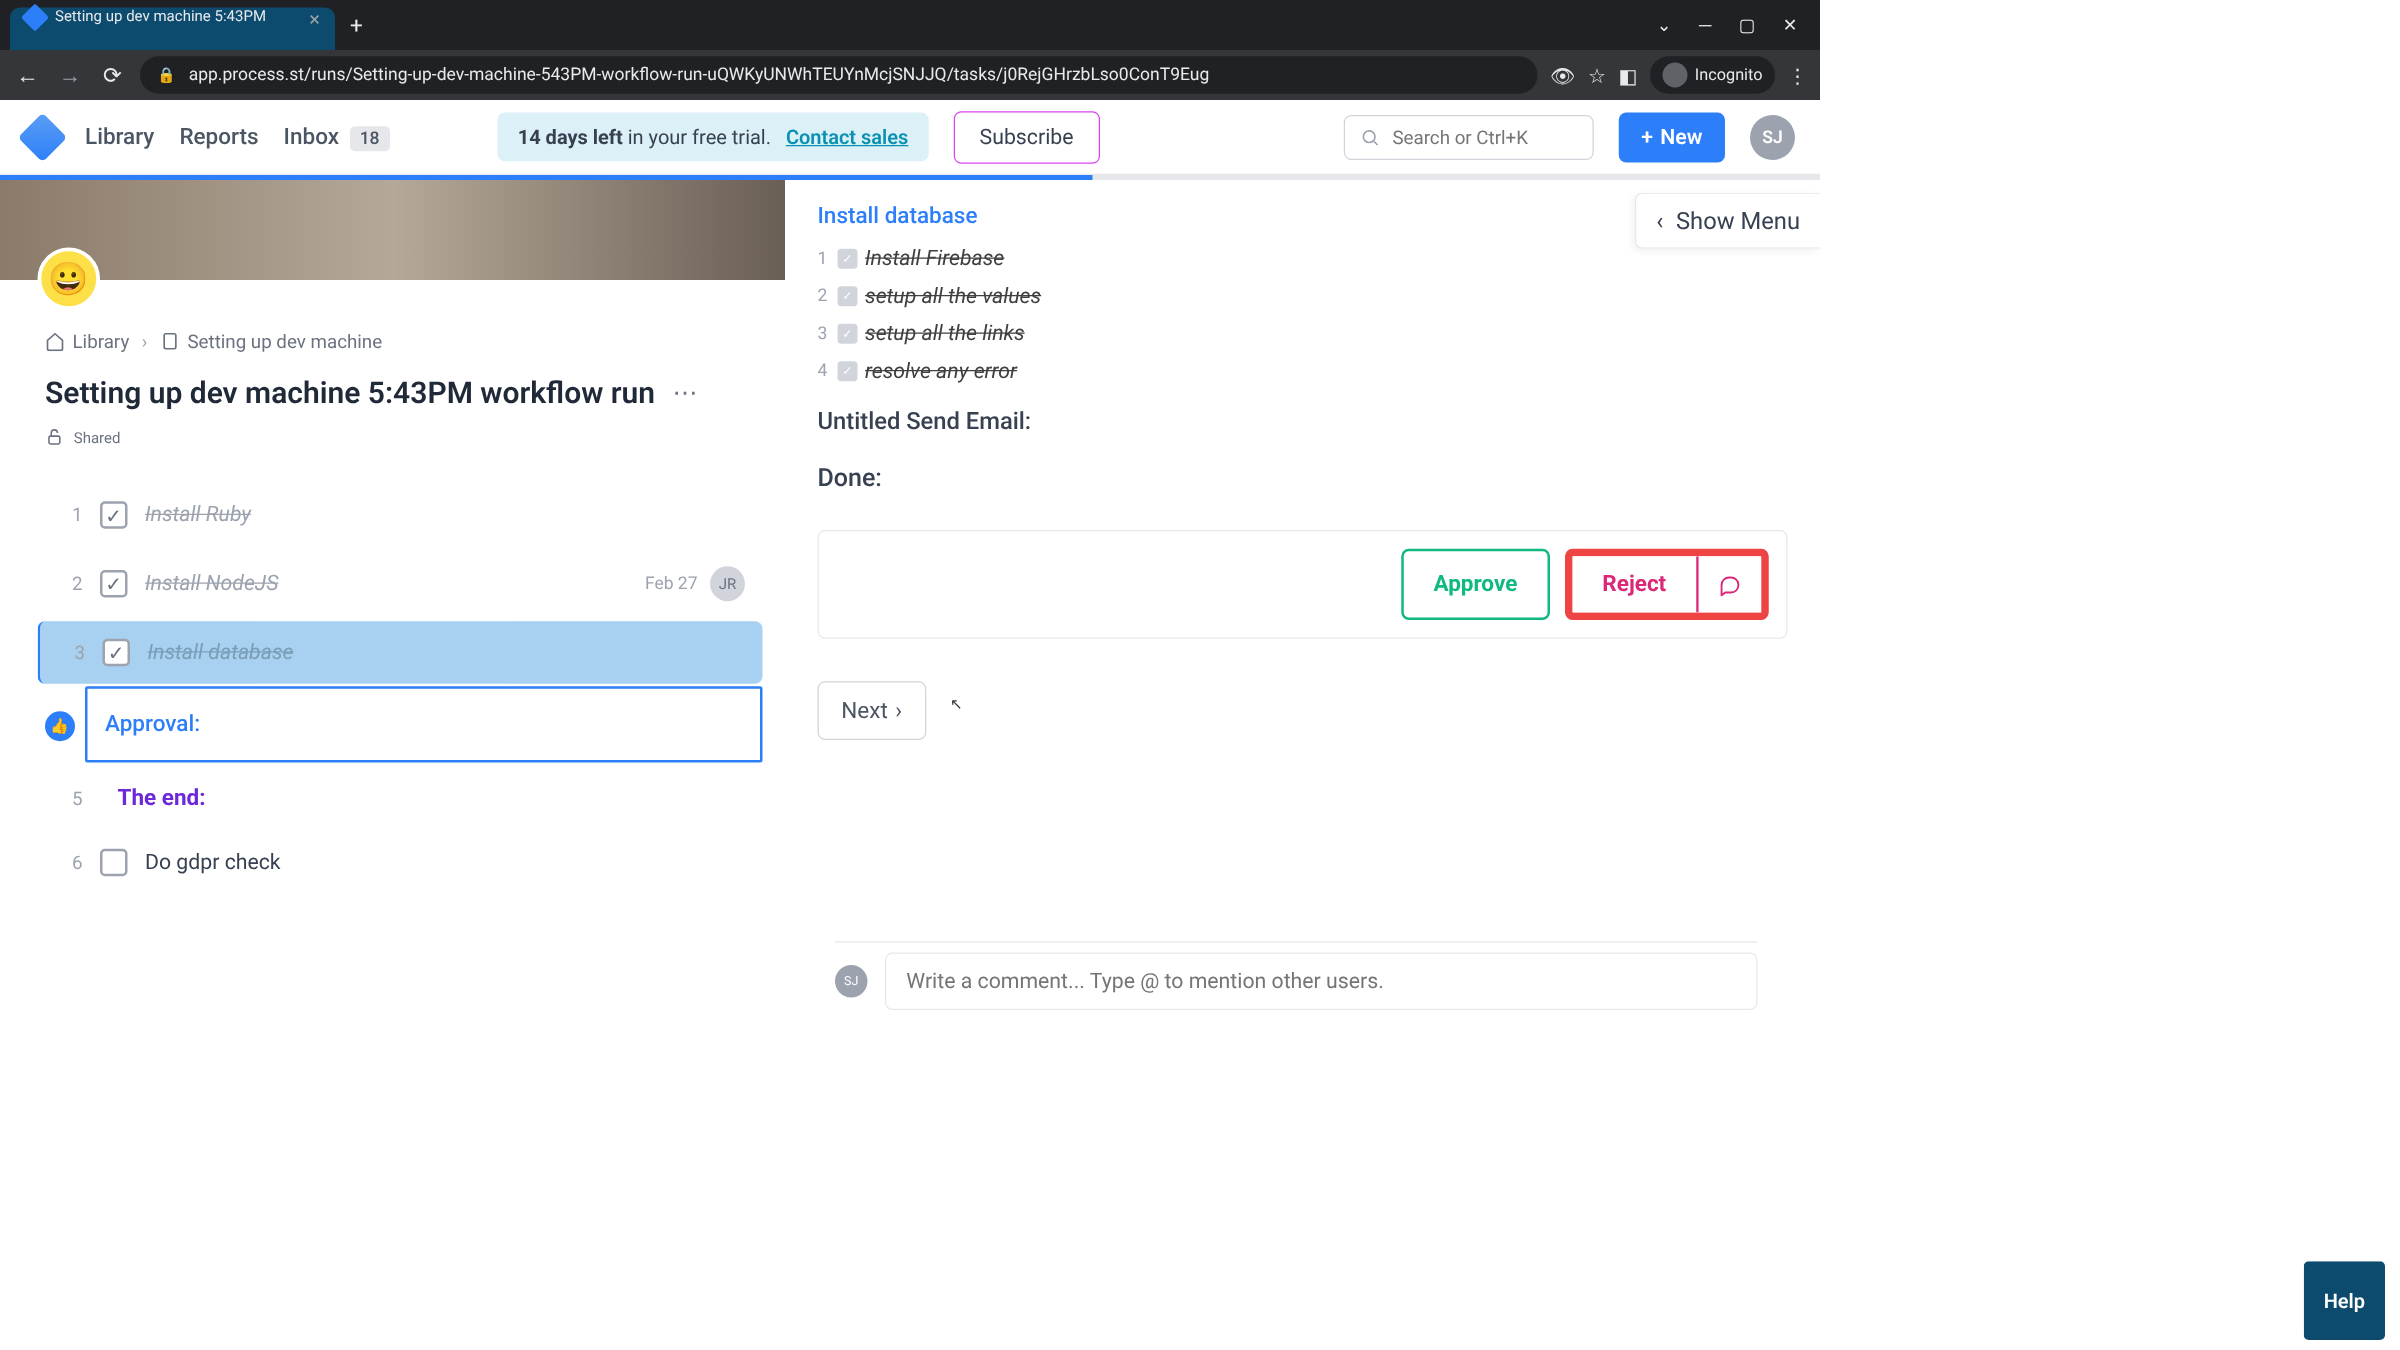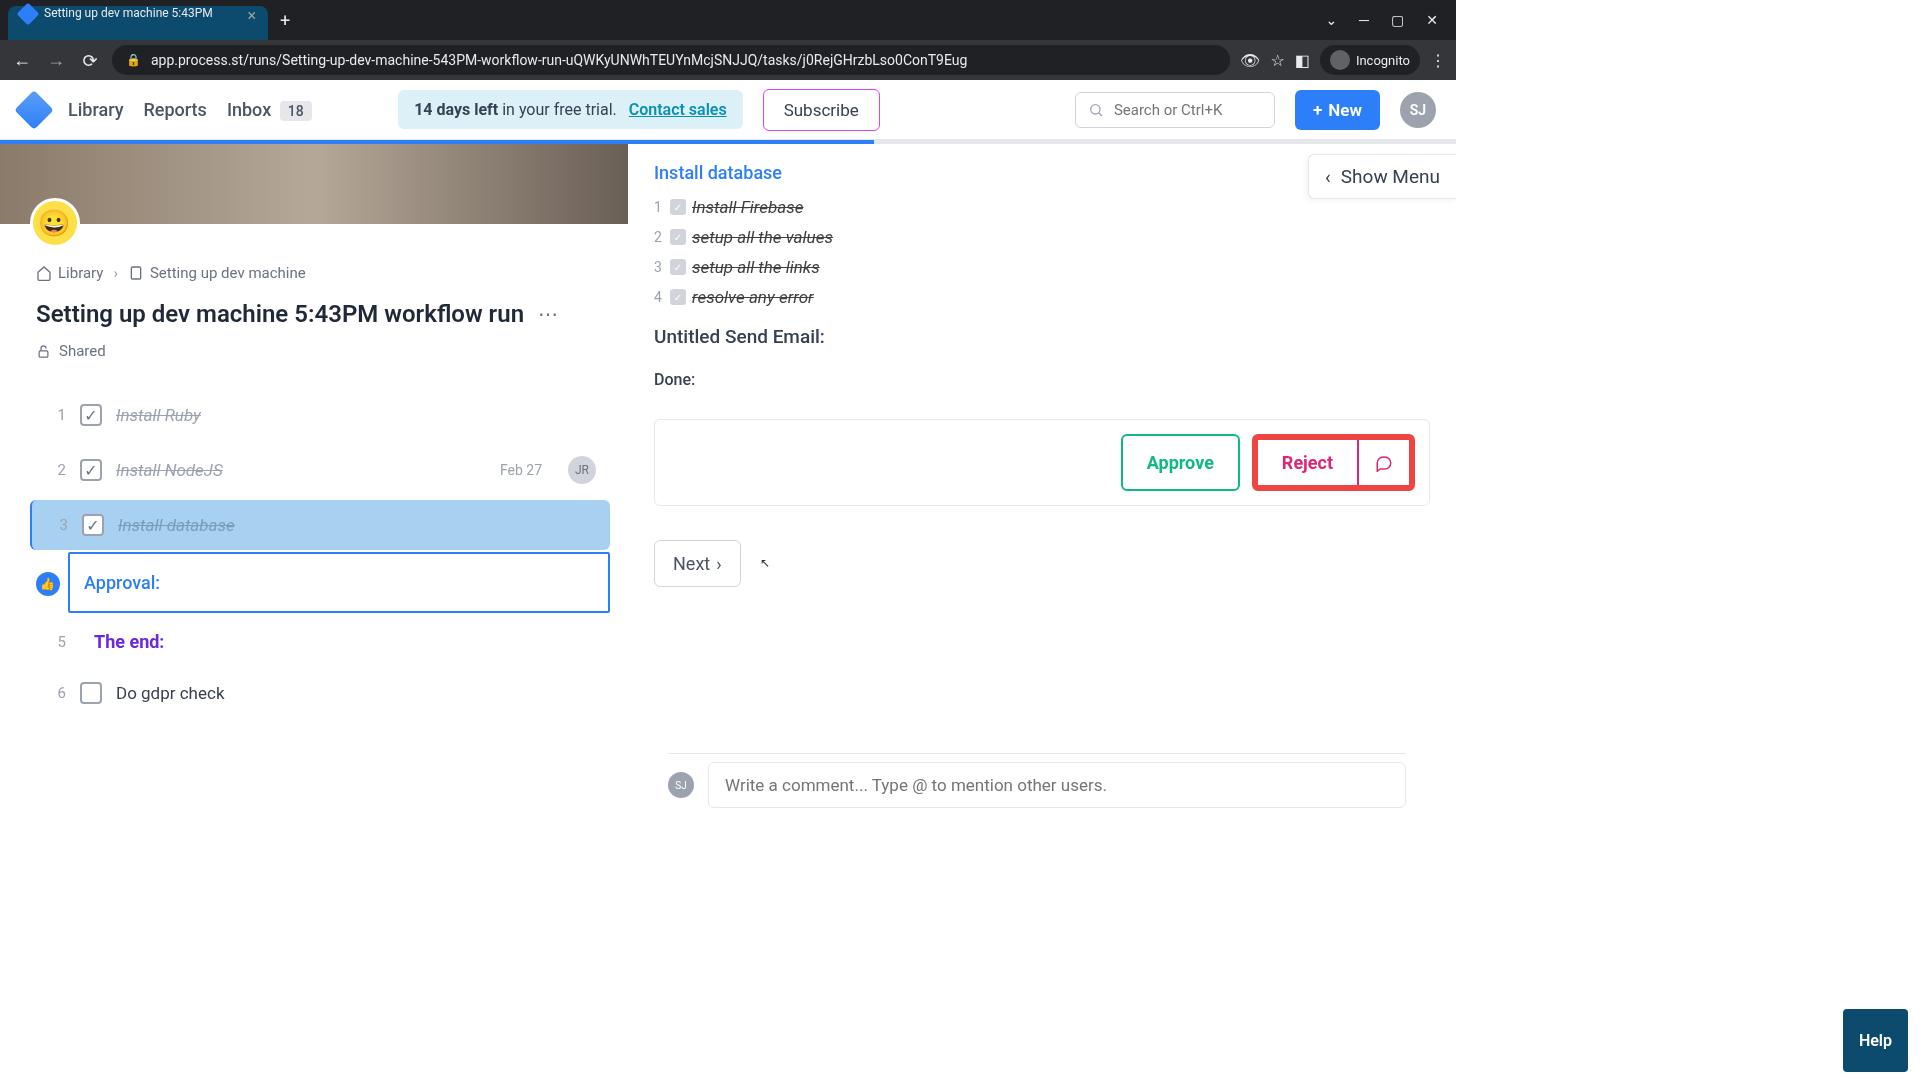--- a/index.html
+++ b/index.html
@@ -50,31 +50,31 @@
 .cover-img { height: 80px; background: linear-gradient(90deg, #8a7a6a, #b5a898, #6a5f56); position: relative; }
 .emoji-badge { position: absolute; bottom: -24px; left: 30px; width: 50px; height: 50px; background: #fde047; border-radius: 50%; border: 3px solid #fff; display: flex; align-items: center; justify-content: center; font-size: 26px; }
 
 .breadcrumb { display: flex; align-items: center; gap: 10px; padding: 40px 36px 8px; font-size: 15px; color: #6b7280; }
 .breadcrumb-item { display: flex; align-items: center; gap: 6px; cursor: pointer; }
 .bc-sep { color: #9ca3af; }
 
 .page-title-row { display: flex; align-items: center; padding: 10px 36px; gap: 14px; }
 .page-title { font-size: 24px; font-weight: 600; color: #1f2937; }
 .more-menu { color: #6b7280; font-size: 20px; cursor: pointer; }
-.shared-row { display: flex; align-items: center; gap: 8px; padding: 4px 36px 30px; font-size: 15px; color: #6b7280; }
+.shared-row { display: flex; align-items: center; gap: 8px; padding: 4px 36px 30px; font-size: 12px; color: #6b7280; }
 
 
 .task-list { padding: 0 18px 0 30px; }
 .task-row { display: flex; align-items: center; padding: 14px 14px; border-radius: 6px; margin-bottom: 2px; position: relative; }
 .task-num { width: 22px; font-size: 15px; color: #9ca3af; text-align: right; margin-right: 14px; }
 .task-check { width: 22px; height: 22px; border: 2px solid #9ca3af; border-radius: 4px; margin-right: 14px; display: flex; align-items: center; justify-content: center; cursor: pointer; }
 .task-check.checked { background: #fff; border-color: #9ca3af; color: #6b7280; }
 .task-label { font-size: 17px; color: #374151; }
 .task-label.done { text-decoration: line-through; color: #9ca3af; font-style: italic; }
-.task-meta { margin-left: auto; display: flex; align-items: center; gap: 26px; font-size: 14px; color: #9ca3af; justify-content: space-between; }
+.task-meta { margin-left: auto; display: flex; align-items: center; gap: 10px; font-size: 14px; color: #9ca3af; justify-content: space-between; }
 .task-avatar { width: 28px; height: 28px; border-radius: 50%; background: #d1d5db; color: #6b7280; display: flex; align-items: center; justify-content: center; font-size: 12px; }
 
 .task-row.selected { background: #a8d0f0; border-left: 2px solid #2d7ff9; }
 .task-row.selected .task-label.done { color: #7a9eb8; }
 
 .approval-row { border: 2px solid #2d7ff9; border-radius: 2px; padding: 18px 14px; margin: 0 0 2px 38px; position: relative; }
 .approval-badge { position: absolute; left: -34px; top: 18px; width: 24px; height: 24px; background: #2d7ff9; border-radius: 50%; display: flex; align-items: center; justify-content: center; color: #fff; font-size: 12px; }
 .approval-label { font-size: 18px; color: #2d7ff9; font-weight: 500; }
 
 .section-label { font-size: 18px; font-weight: 700; color: #6d28d9; padding: 16px 14px; margin-left: 38px; }
@@ -83,21 +83,21 @@
 
 
 .rp-title { font-size: 18px; color: #2d7ff9; font-weight: 500; margin-bottom: 14px; }
 .subtask { display: flex; align-items: center; gap: 6px; margin-bottom: 10px; font-size: 17px; }
 .subtask-num { color: #9ca3af; font-size: 14px; width: 10px; }
 .subtask-check { width: 16px; height: 16px; background: #d1d5db; border-radius: 3px; display: flex; align-items: center; justify-content: center; color: #fff; font-size: 10px; }
 .subtask-label { text-decoration: line-through; color: #404040; font-style: italic; }
 
 .field-label { font-size: 19px; color: #374151; font-weight: 500; margin-top: 18px; }
 .field-sub { font-size: 15px; color: #6b7280; margin-top: 4px; }
-.done-label { font-size: 16px; color: #374151; font-weight: 500; margin-top: 22px; margin-bottom: 30px; }
+.done-label { font-size: 20px; color: #374151; font-weight: 500; margin-top: 22px; margin-bottom: 30px; }
 
 .approval-card { border: 1px solid #e5e7eb; border-radius: 6px; padding: 14px; display: flex; justify-content: flex-end; gap: 12px; margin-bottom: 34px; }
 .approve-btn { border: 2px solid #10b981; color: #10b981; background: #fff; padding: 12px 24px; border-radius: 6px; font-size: 18px; font-weight: 700; cursor: pointer; }
 .reject-wrap { display: flex; border: 6px solid #ef4444; border-radius: 6px; overflow: hidden; }
 .reject-btn { color: #db2777; background: #fff; padding: 12px 24px; font-size: 18px; font-weight: 700; cursor: pointer; border: none; border-right: 2px solid #db2777; }
 .reject-comment { color: #db2777; background: #fff; padding: 12px 16px; cursor: pointer; border: none; font-size: 18px; }
 
 .next-btn { border: 1px solid #d1d5db; padding: 12px 18px; border-radius: 6px; font-size: 18px; color: #4b5563; background: #fff; cursor: pointer; display: inline-flex; align-items: center; gap: 6px; }
 
 .show-menu { position: absolute; top: 154px; right: 0; background: #fff; border: 1px solid #e5e7eb; border-right: none; border-radius: 6px 0 0 6px; padding: 10px 16px; font-size: 19px; color: #374151; cursor: pointer; display: flex; align-items: center; gap: 10px; box-shadow: -2px 2px 6px rgba(0,0,0,0.05); }

